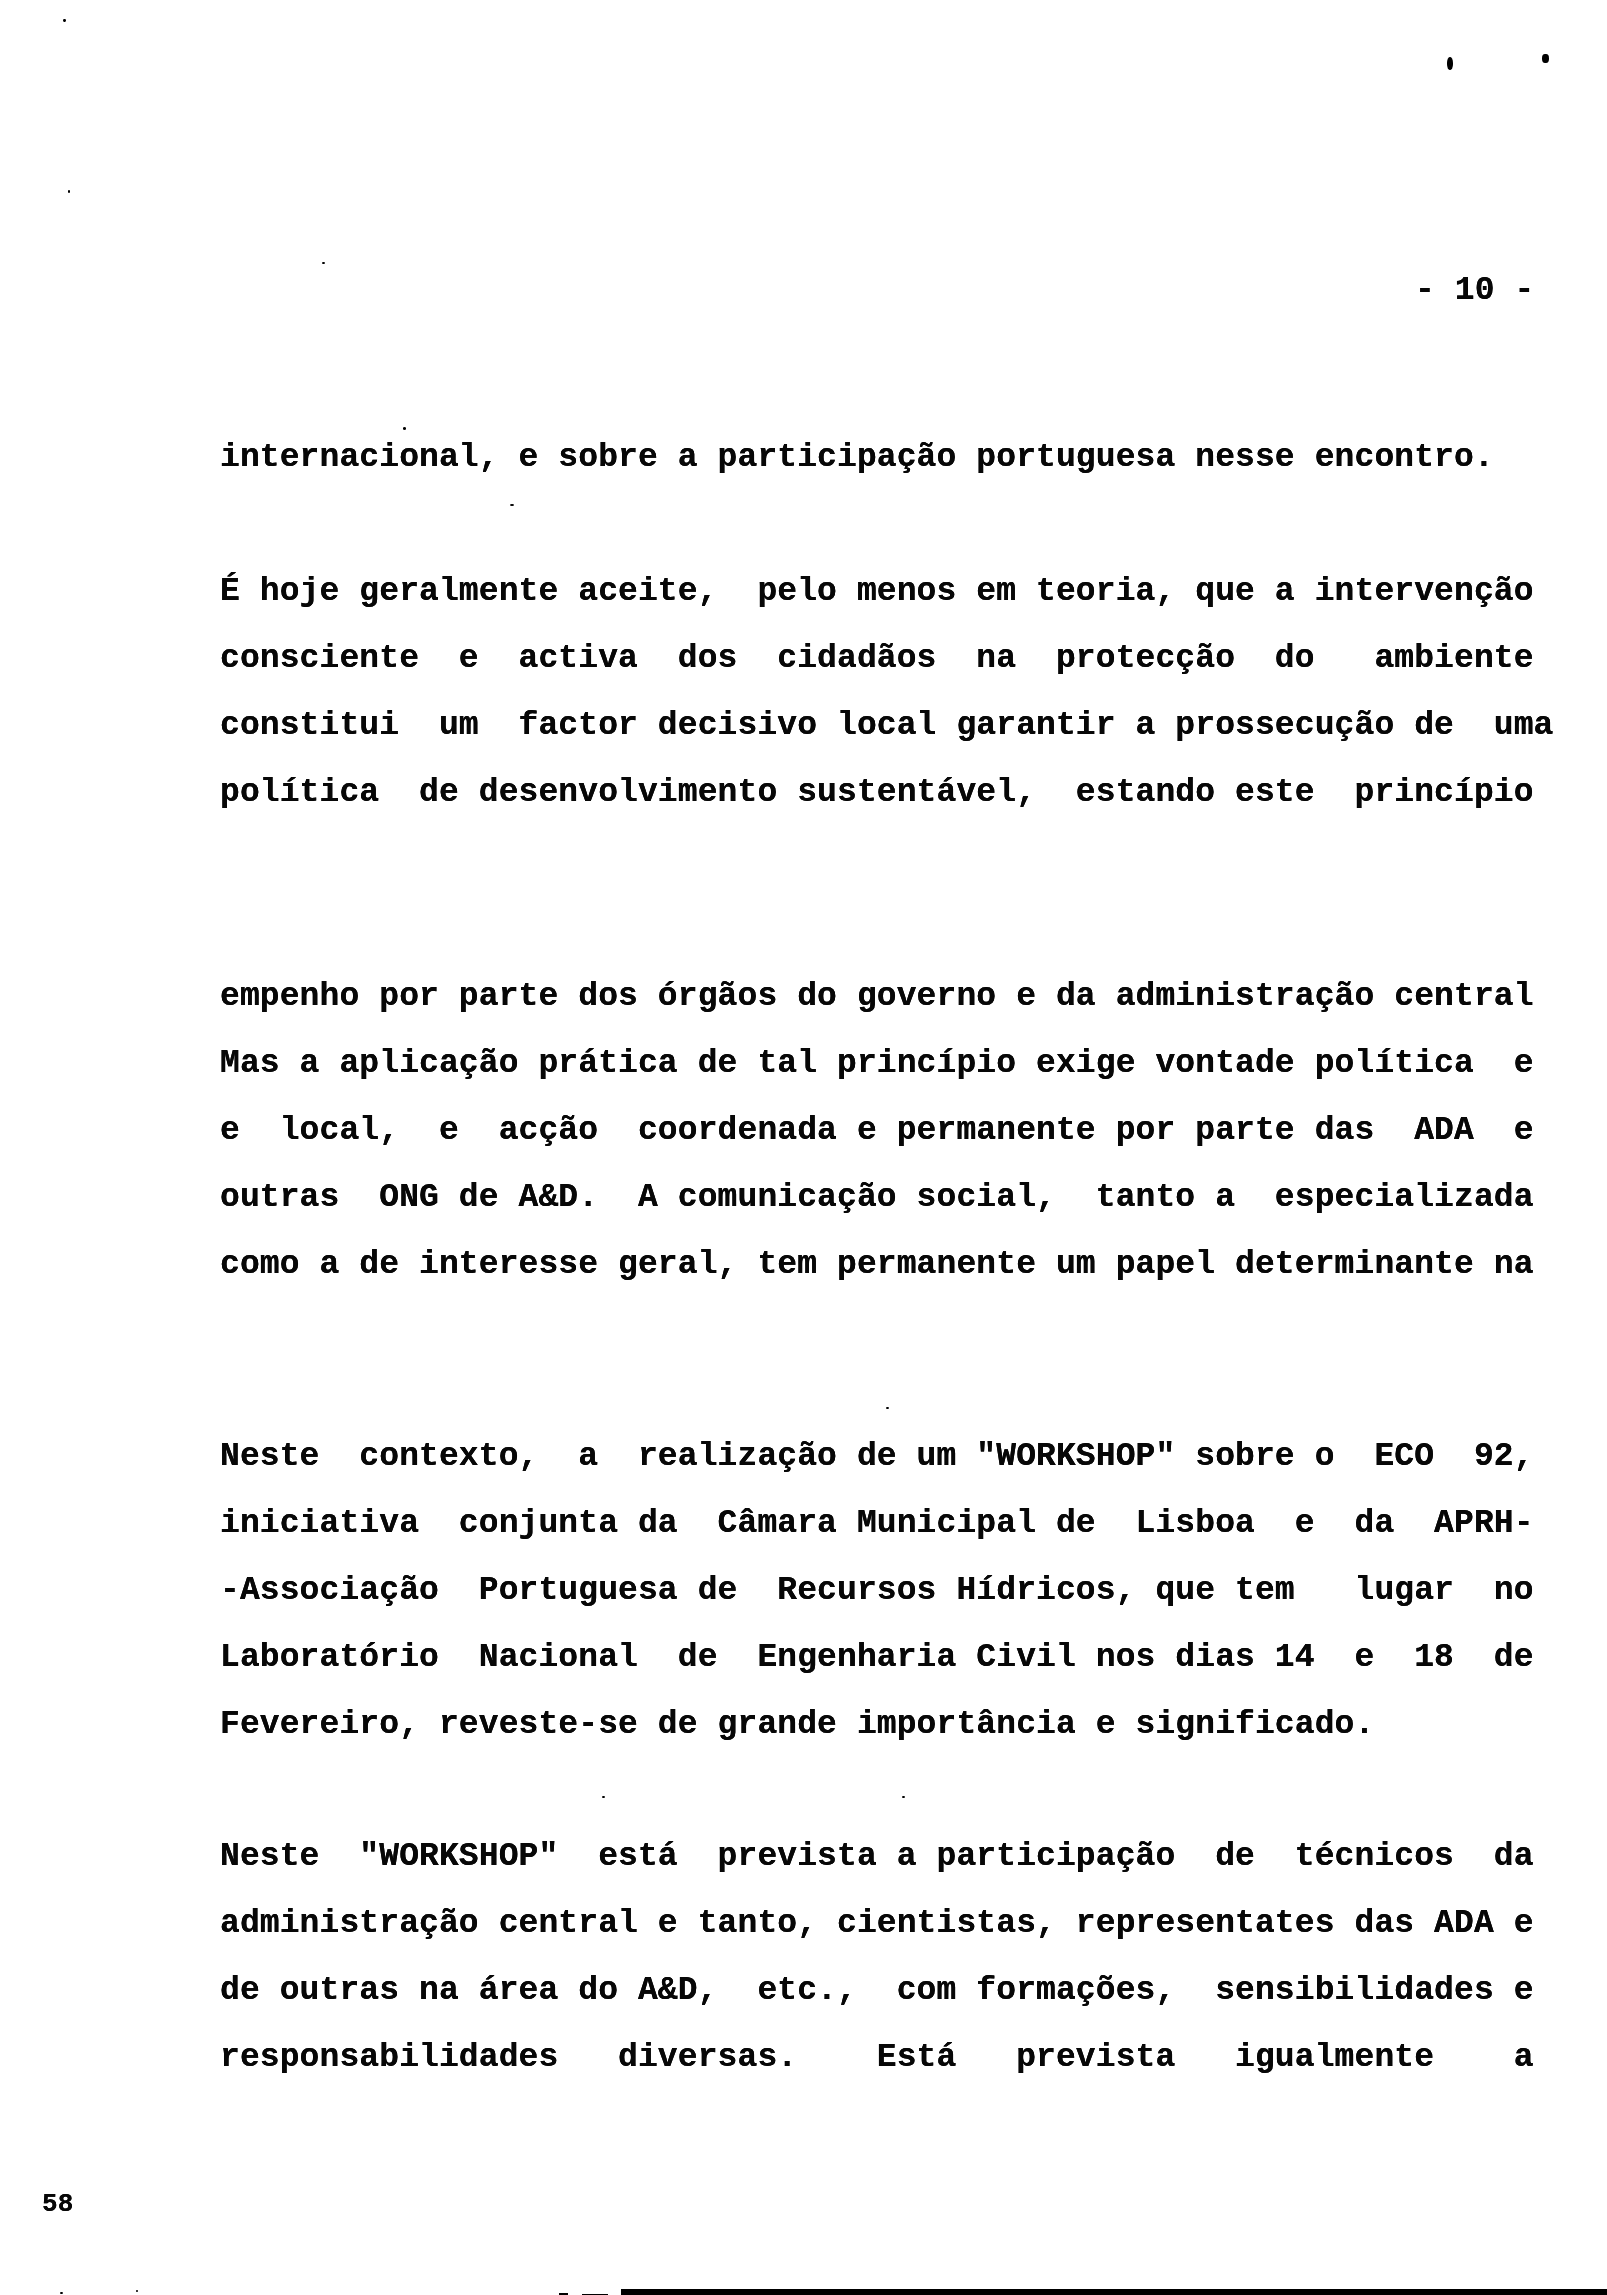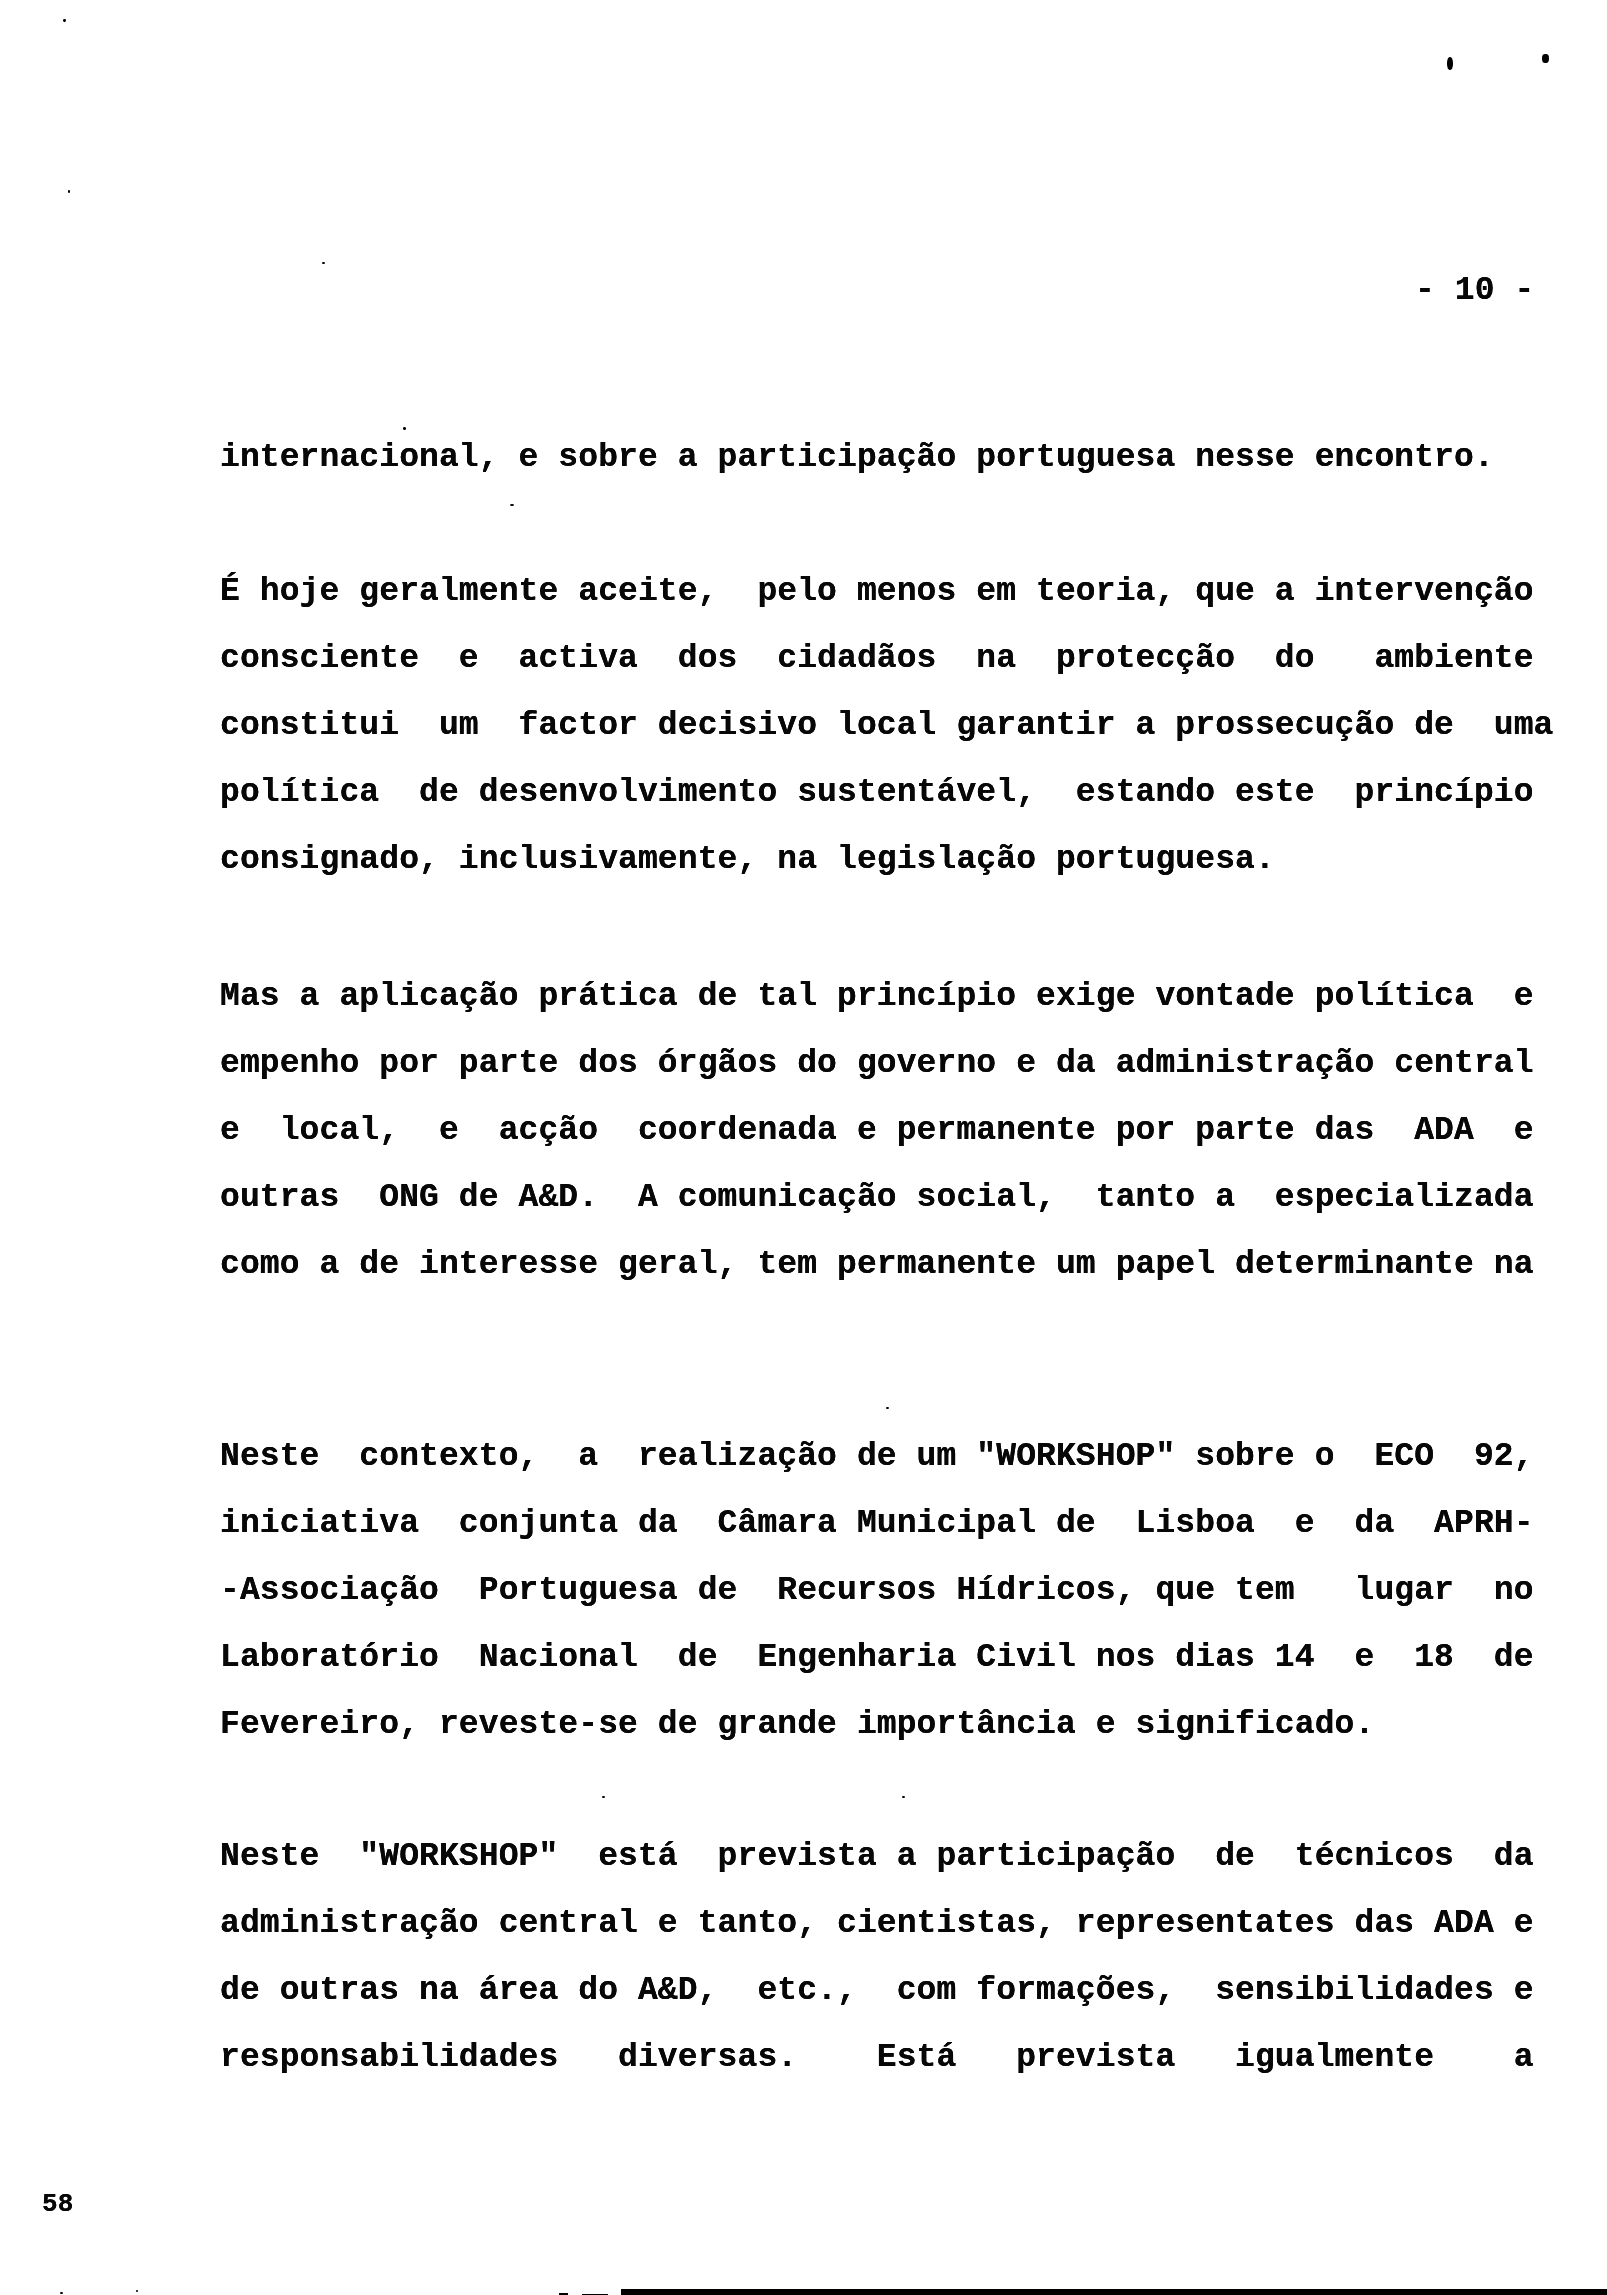--- a/index.html
+++ b/index.html
@@ -52,26 +52,25 @@
 
   <div class="para p1">
     <div class="line">internacional, e sobre a participação portuguesa nesse encontro.</div>
   </div>
 
   <div class="para p2">
     <div class="line">É hoje geralmente aceite,  pelo menos em teoria, que a intervenção</div>
     <div class="line">consciente  e  activa  dos  cidadãos  na  protecção  do   ambiente</div>
     <div class="line">constitui  um  factor decisivo local garantir a prossecução de  uma</div>
     <div class="line">política  de desenvolvimento sustentável,  estando este  princípio</div>
-    <div class="line">consignado, inclusivamente, na legislação portuguesa.</div>
   </div>
 
   <div class="para p3">
+    <div class="line">empenho por parte dos órgãos do governo e da administração central</div>
     <div class="line">Mas a aplicação prática de tal princípio exige vontade política  e</div>
-    <div class="line">empenho por parte dos órgãos do governo e da administração central</div>
     <div class="line">e  local,  e  acção  coordenada e permanente por parte das  ADA  e</div>
     <div class="line">outras  ONG de A&amp;D.  A comunicação social,  tanto a  especializada</div>
     <div class="line">como a de interesse geral, tem permanente um papel determinante na</div>
   </div>
 
   <div class="para p4">
     <div class="line">Neste  contexto,  a  realização de um "WORKSHOP" sobre o  ECO  92,</div>
     <div class="line">iniciativa  conjunta da  Câmara Municipal de  Lisboa  e  da  APRH-</div>
     <div class="line">-Associação  Portuguesa de  Recursos Hídricos, que tem   lugar  no</div>
     <div class="line">Laboratório  Nacional  de  Engenharia Civil nos dias 14  e  18  de</div>

